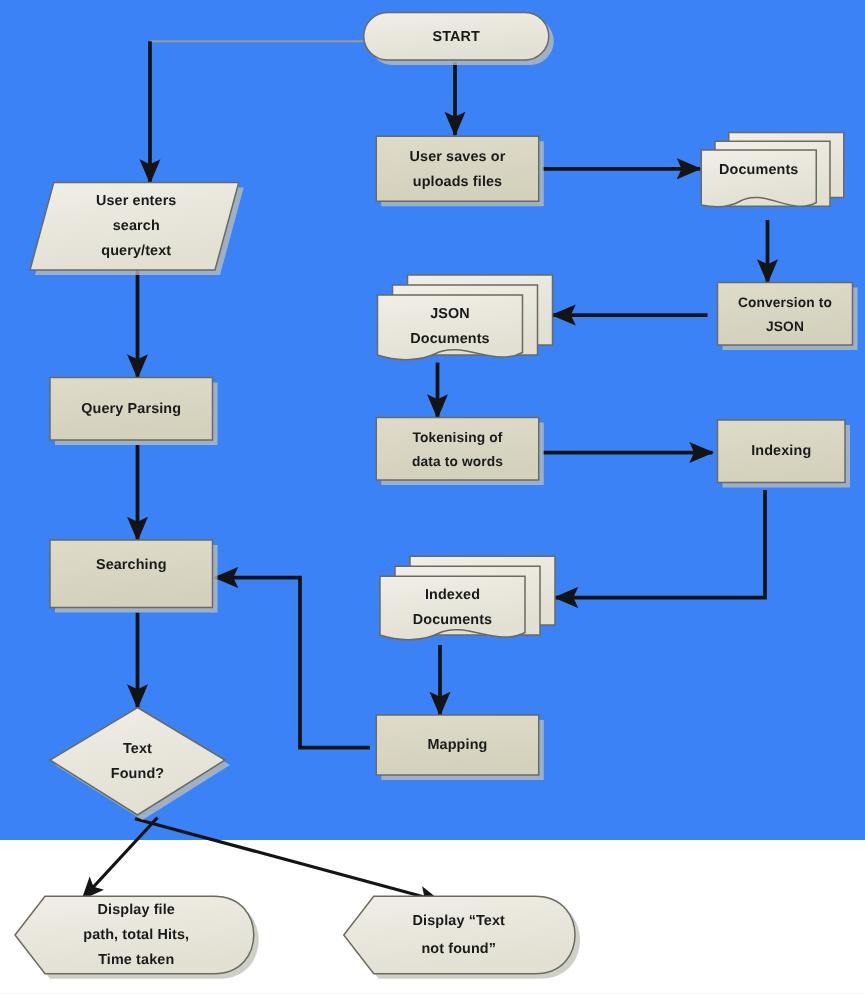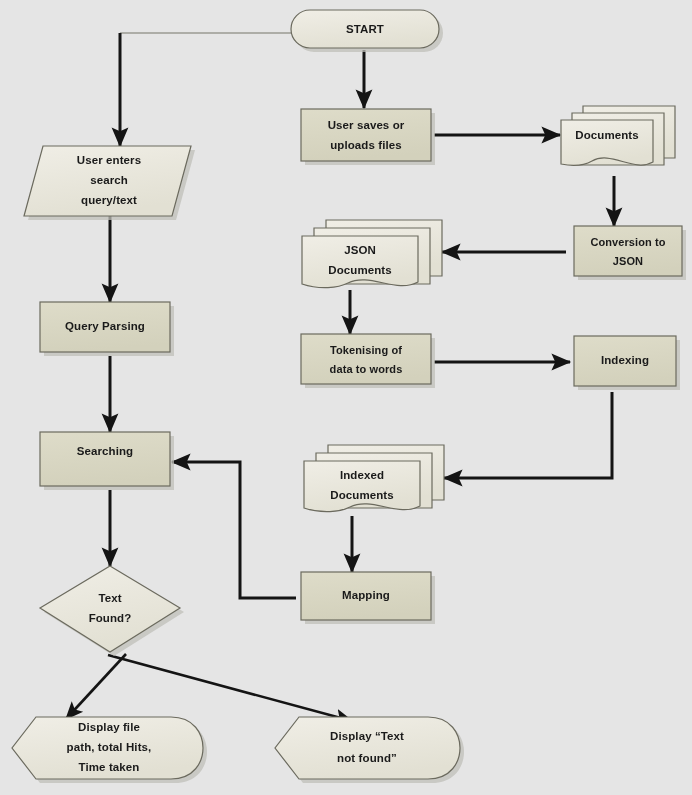--- a/index.html
+++ b/index.html
@@ -9,22 +9,22 @@
   }
   body {
     width: 692px;
     height: 795px;
     font-family: "Liberation Sans", sans-serif;
     overflow: hidden;
   }
   #flow-root {
     position: relative;
     width: 692px;
-    height: 795px;
-    background: #e5e5e5;
+    height: 672px;
+    background: #3b82f6;
   }
   svg#flow-svg {
     display: block;
     width: 692px;
     height: 795px;
   }
   .node-shape {
     stroke: #6b6a5e;
     stroke-width: 1.2;
   }

